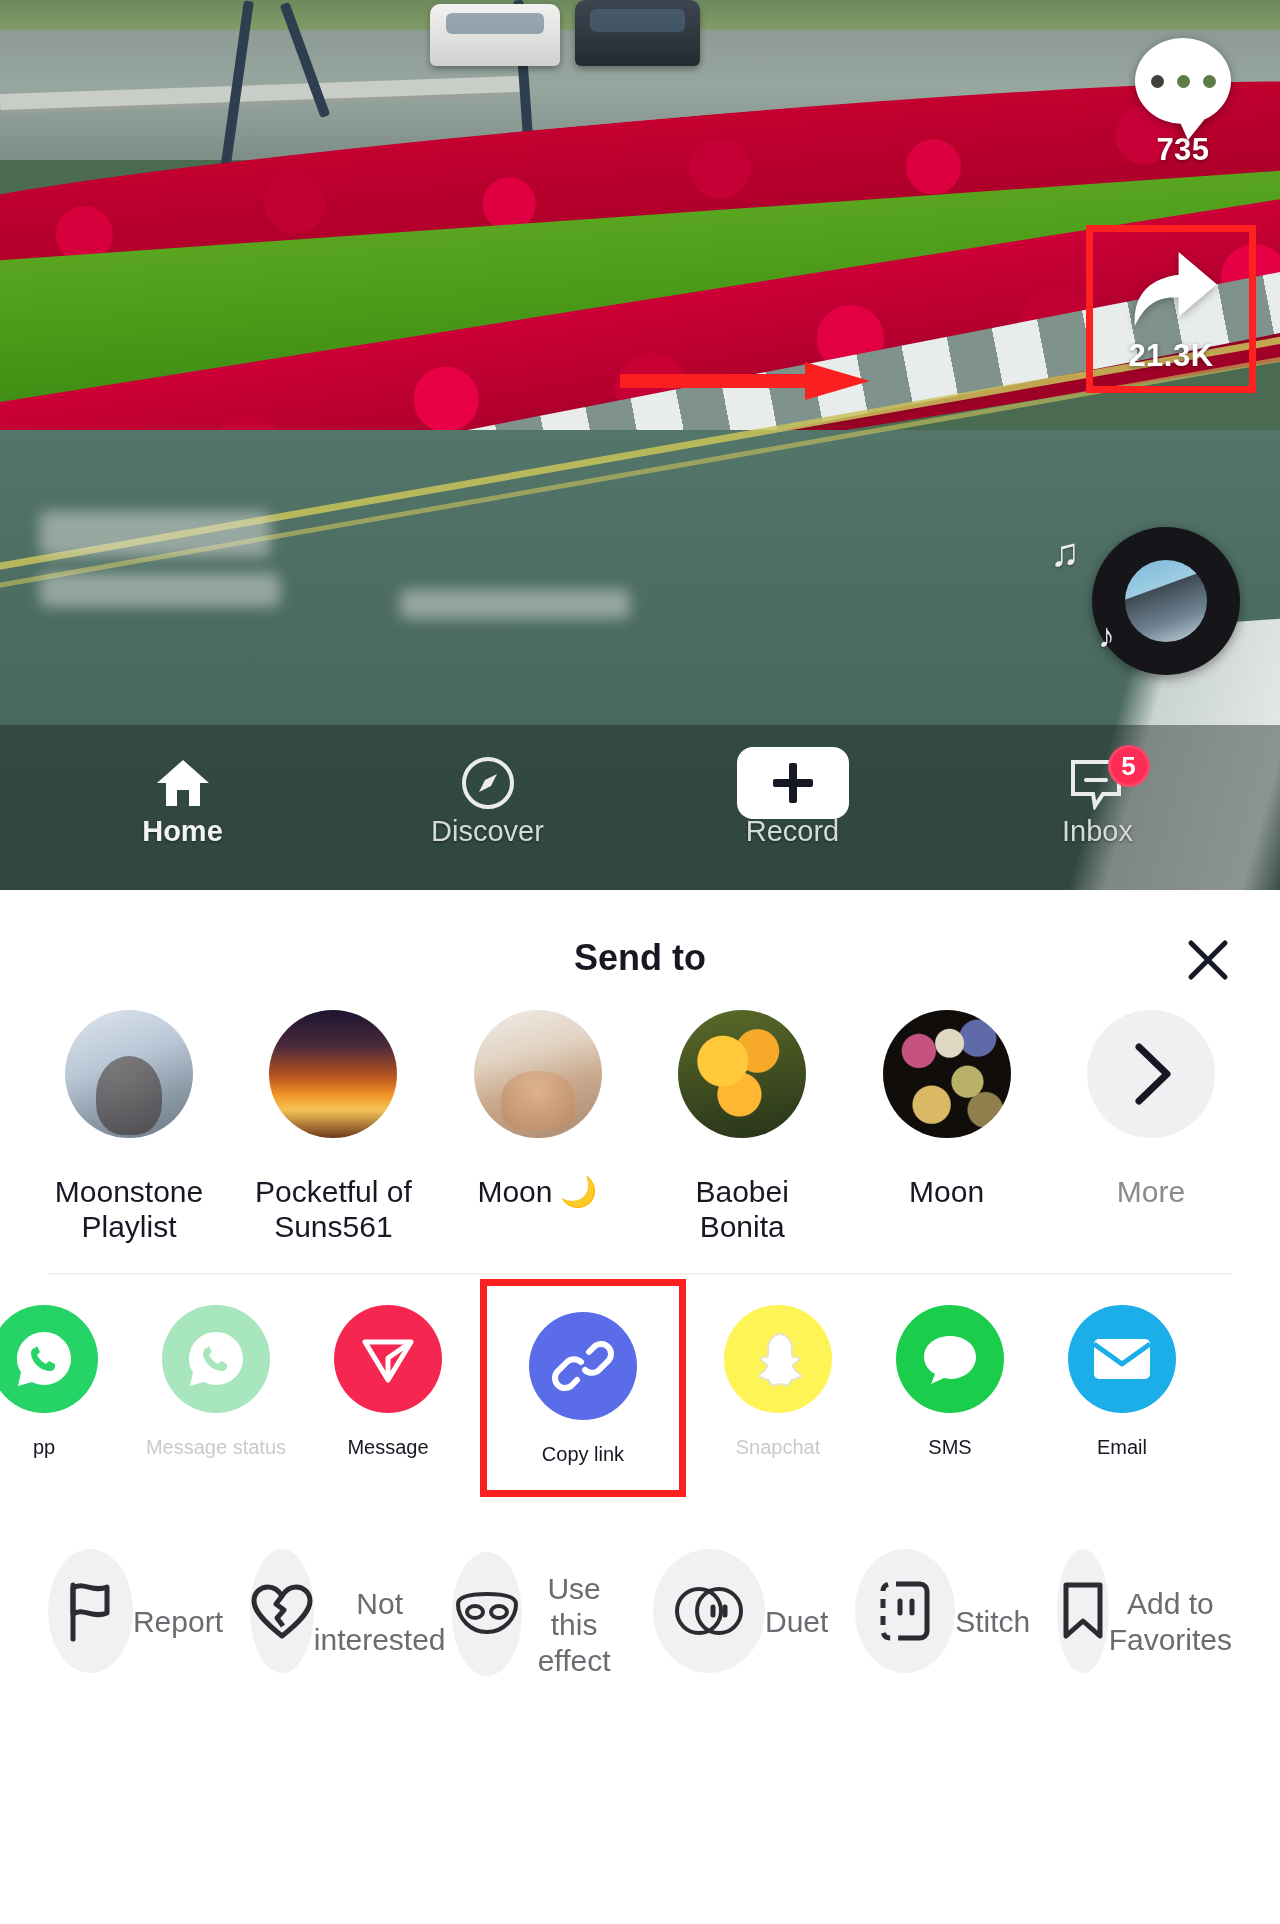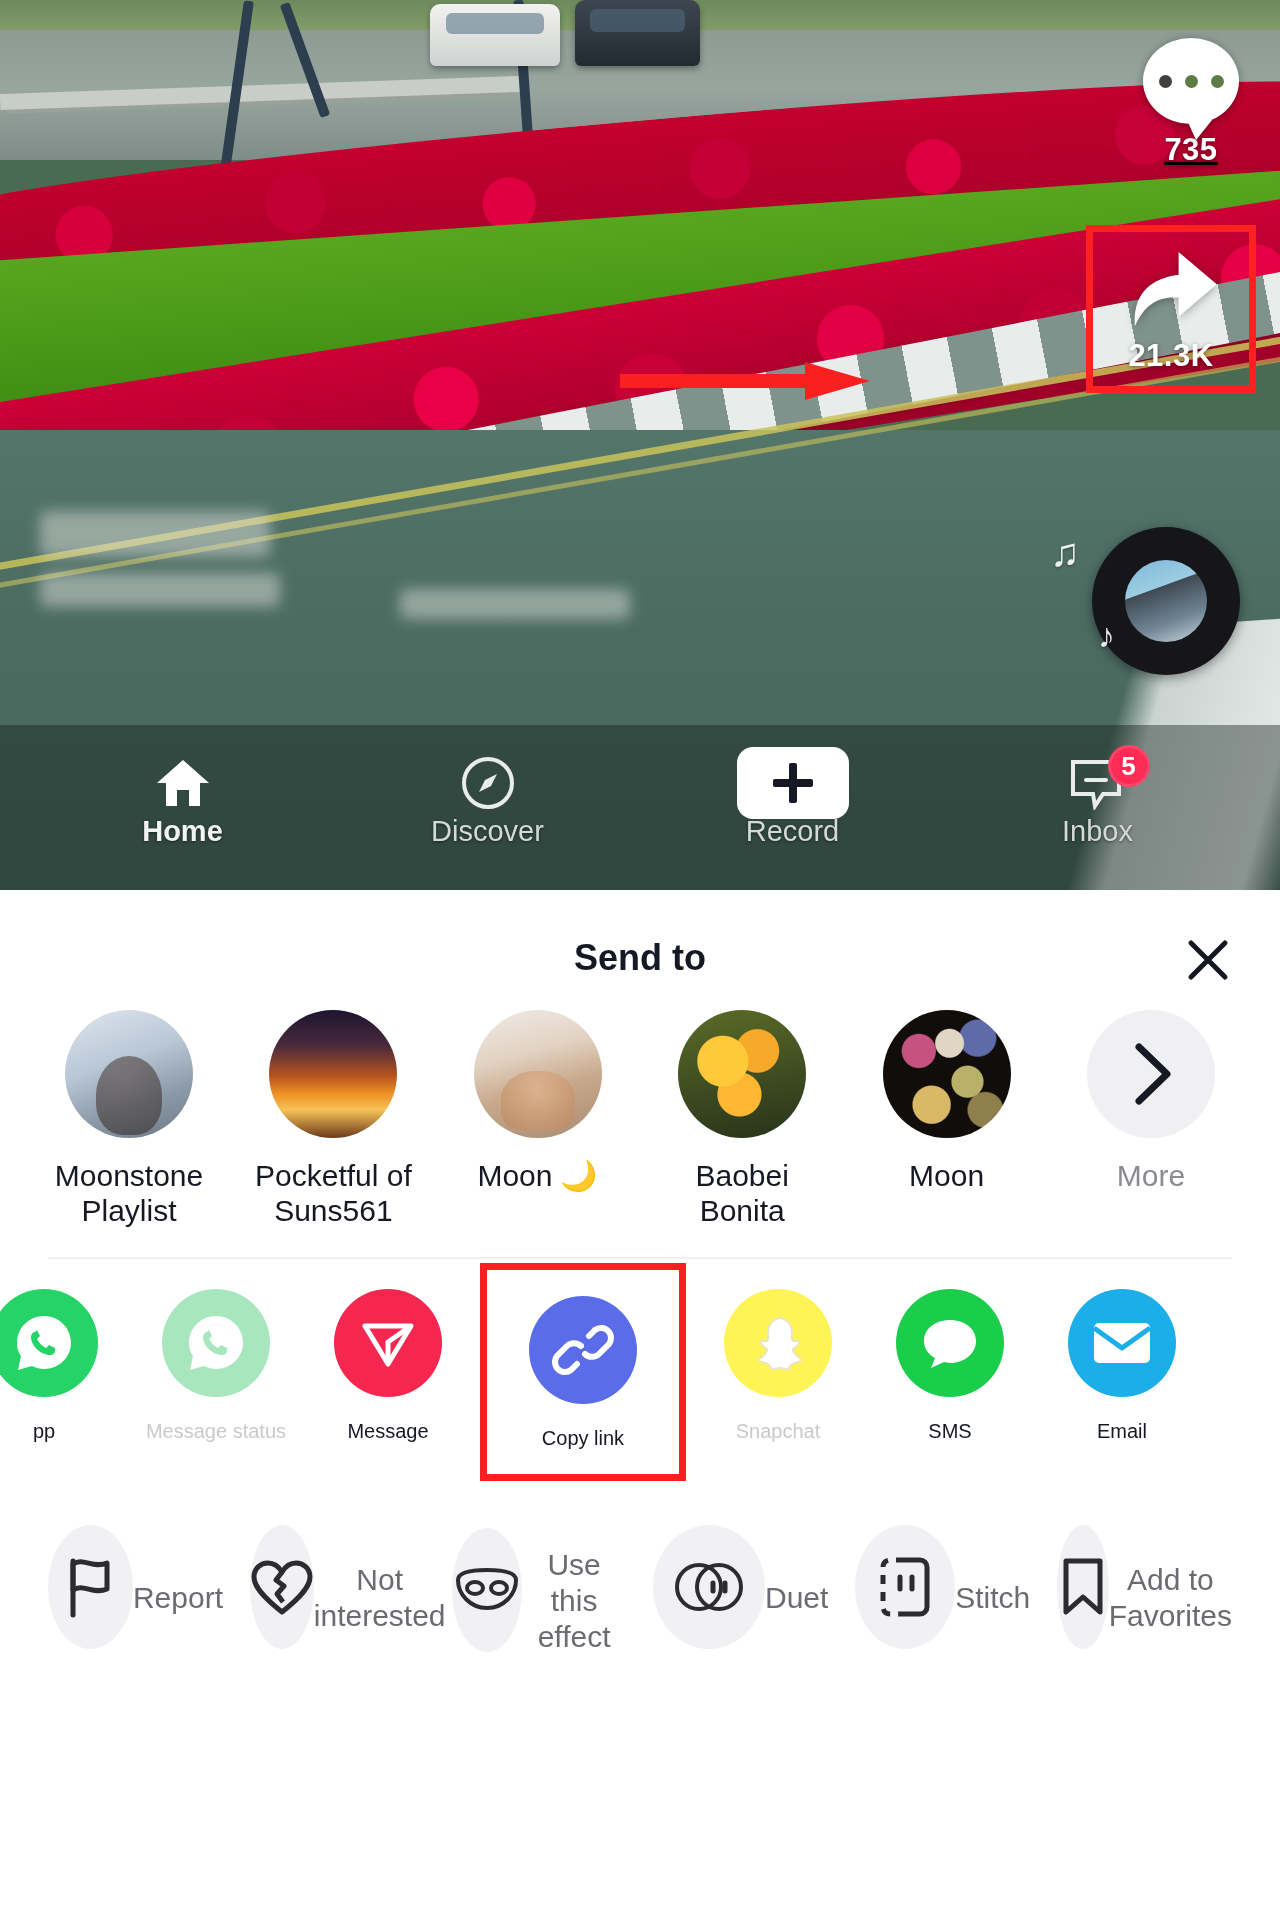--- a/index.html
+++ b/index.html
@@ -95,21 +95,21 @@
   .v-lane-yellow {
     position:absolute; left:-80px; top:448px; width:1460px; height:7px;
     background:#c9c35a; transform:rotate(-10deg); opacity:.85;
   }
   .v-lane-yellow.y2 { top:468px; height:5px; opacity:.6; }
   .v-lane-white {
     position:absolute; right:-60px; bottom:-40px; width:430px; height:300px;
     background:linear-gradient(110deg, rgba(255,255,255,0) 45%, rgba(225,230,228,.85) 52%, rgba(240,244,242,.92) 78%, rgba(255,255,255,0) 86%);
     transform:rotate(-4deg);
   }
-  .rail-comment { position:absolute; right:14px; top:38px; width:150px;text-decoration:underline; }
+  .rail-comment { position:absolute; right:22px; top:38px; width:150px; }
   .rail-count {
     color:#fff; font-size:31px; font-weight:bold; text-align:center;
     margin-top:8px; text-shadow:0 1px 4px rgba(0,0,0,.45);
     letter-spacing:.5px;
   }
   .bubble {
     position:relative; width:96px; height:86px; margin:0 auto;
     background:#fff; border-radius:48px/43px;
     filter:drop-shadow(0 2px 5px rgba(0,0,0,.35));
     display:flex; align-items:center; justify-content:center; gap:13px;
@@ -218,21 +218,21 @@
   .row-contacts {
     display:flex; align-items:flex-start; padding:0 40px;
     gap:0; justify-content:space-between;
   }
   .contact { width:178px; display:flex; flex-direction:column; align-items:center; }
   .avatar {
     width:128px; height:128px; border-radius:50%; overflow:hidden;
     background:#dcdcdc;
   }
   .contact-name {
-    margin-top:20px; font-size:30px; line-height:1.18; color:#161823;
+    margin-top:36px; font-size:30px; line-height:1.18; color:#161823;
     text-align:center; max-width:176px; word-wrap:break-word;
   }
   .more-circle {
     width:128px; height:128px; border-radius:50%; background:#f0f0f2;
     display:flex; align-items:center; justify-content:center;
   }
   .contact-name.muted { color:#8a8b91; }
 
   .divider {
     height:2px; background:#f0f0f0; margin:28px 48px 0;
@@ -246,21 +246,21 @@
     flex:0 0 172px; }
   .app-ico {
     width:108px; height:108px; border-radius:50%;
     display:flex; align-items:center; justify-content:center;
   }
   .app-label { margin-top:22px; font-size:20px; color:#161823;
     text-align:center; line-height:1.2; }
   .app-label.faded { color:#c9cacd; }
   .app.highlight {
     border:7px solid #fb1f1f; padding:26px 0 24px; width:206px; flex:0 0 206px;
-    margin:-26px 6px 0;
+    margin:-26px 6px 8px;
   }
 
   .row-actions {
     display:flex; align-items:flex-start; padding:44px 48px 0;
     justify-content:space-between;
   }
   .action { width:175px; display:flex; flex-direction:row; align-items:center; }
   .action-ico {
     width:124px; height:124px; border-radius:50%; background:#f1f1f3;
     display:flex; align-items:center; justify-content:center;

